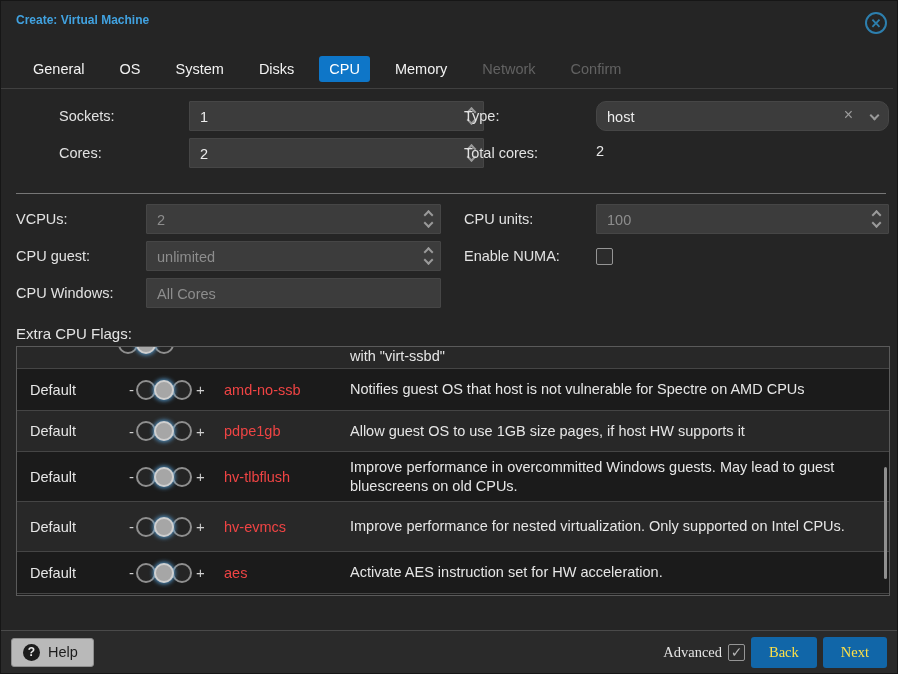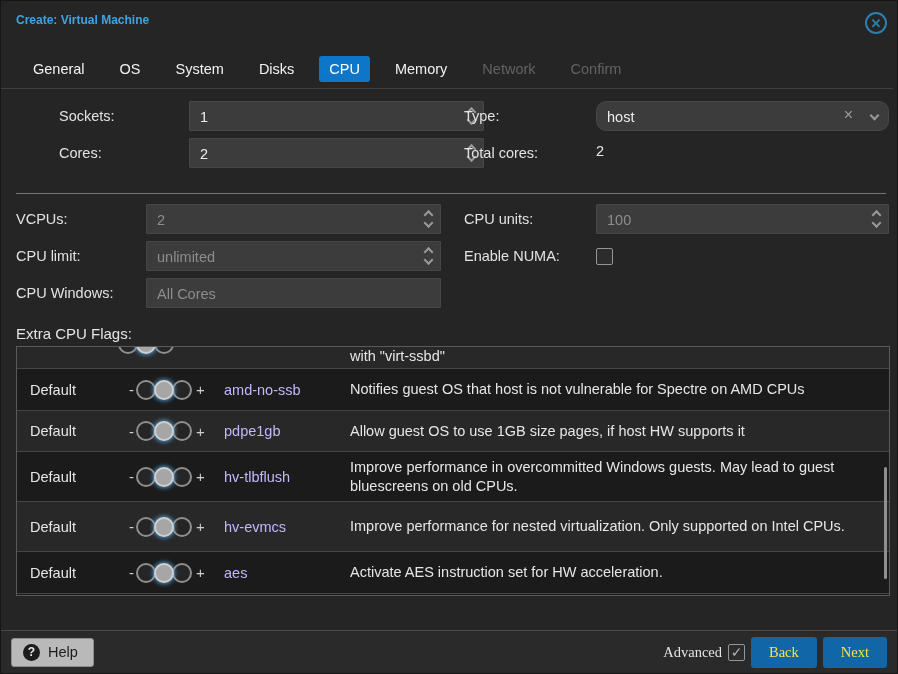--- a/index.html
+++ b/index.html
@@ -47,21 +47,21 @@
   
   .flags-label { position:absolute; top:324px; left:15px; font-size:15px; color:#e4e4e4; }
   .grid { position:absolute; top:345px; left:15px; width:874px; height:250px;
           border:1px solid #5a5a5a; background:#1b1b1b; overflow:hidden; }
   .grow { position:relative; display:flex; align-items:center; border-bottom:1px solid #454545; }
   .grow:last-child { border-bottom:none; }
   .grow.stripe { background:#282828; }
   .grow.plain  { background:#1b1b1b; }
   .c-default { width:100px; flex:none; padding-left:13px; color:#e6e6e6; }
   .c-toggle  { width:107px; flex:none; display:flex; align-items:center; padding-left:8px; }
-  .c-flag    { width:126px; flex:none; color:#c4b5fd; }
+  .c-flag    { width:126px; flex:none; color:#ef4444; }
   .c-desc    { flex:1; padding-right:14px; color:#e6e6e6; line-height:1.25; }
   .toggle { display:flex; align-items:center; }
   .toggle .sign { color:#cfcfcf; font-size:15px; padding:0 4px; cursor:pointer; }
   .dot { width:20px; height:20px; border-radius:50%; border:2px solid #8f8f8f; background:#252525; margin-left:-2px; flex:none; cursor:pointer; }
   .dot.on { background:#a6a6a6; border-color:#cfcfcf; box-shadow:0 0 4px 1px rgba(90,165,220,.85); position:relative; z-index:1; }
   .partial-row { height:22px; overflow:hidden; }
   .partial-toggle { position:absolute; left:103px; top:-13px; display:flex; }
   .partial-desc { position:absolute; left:333px; top:1px; color:#e6e6e6; }
   .vscroll { position:absolute; right:2px; top:120px; width:3px; height:112px; background:#8f8f8f; border-radius:2px; }
   
@@ -148,21 +148,21 @@
       <div class="flabel">VCPUs:</div>
       <div class="fctrl">
         <div class="input dim">2</div>
         <div class="spinner">
           <div class="chev up"></div>
           <div class="chev down"></div>
         </div>
       </div>
     </div>
     <div class="frow">
-      <div class="flabel">CPU limit:</div>
+      <div class="flabel">CPU guest:</div>
       <div class="fctrl">
         <div class="input dim">unlimited</div>
         <div class="spinner">
           <div class="chev up"></div>
           <div class="chev down"></div>
         </div>
       </div>
     </div>
     <div class="frow">
       <div class="flabel">CPU Windows:</div>

